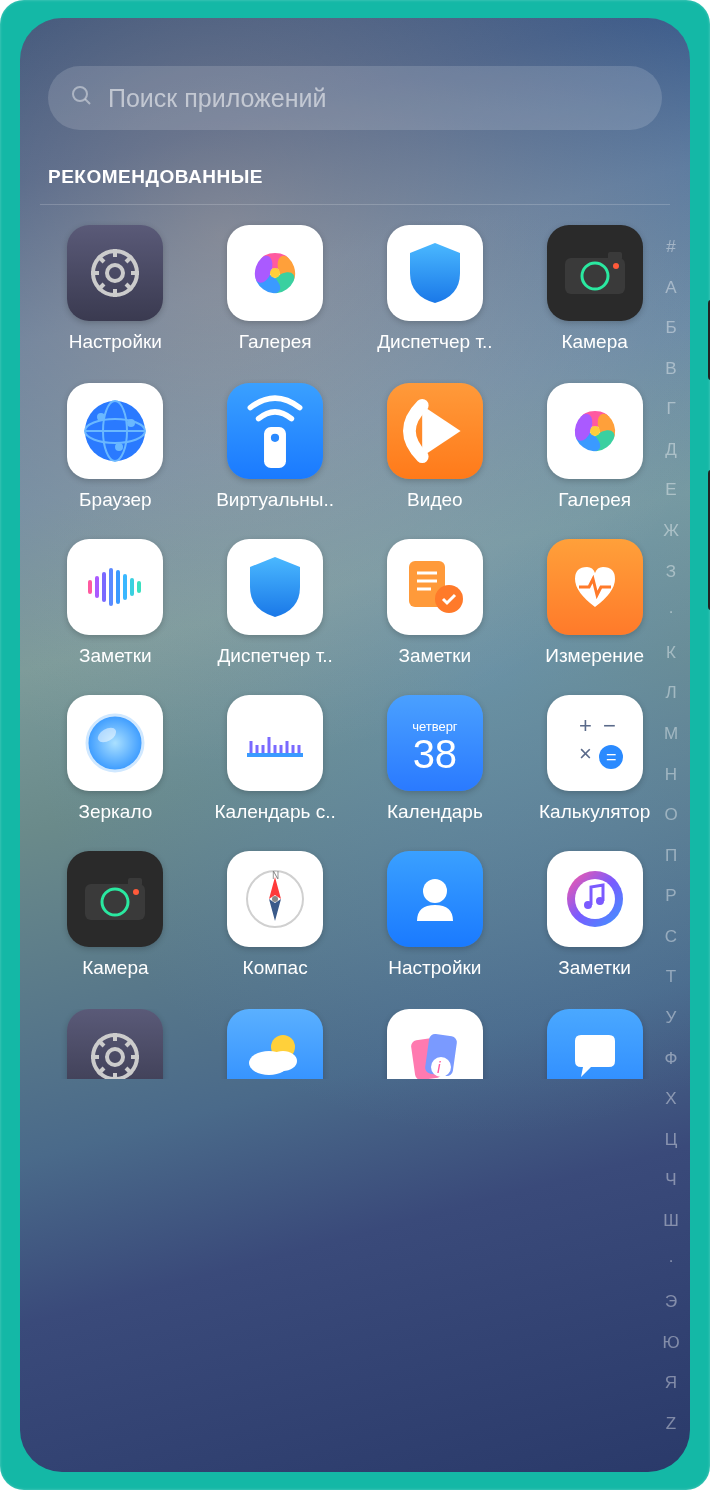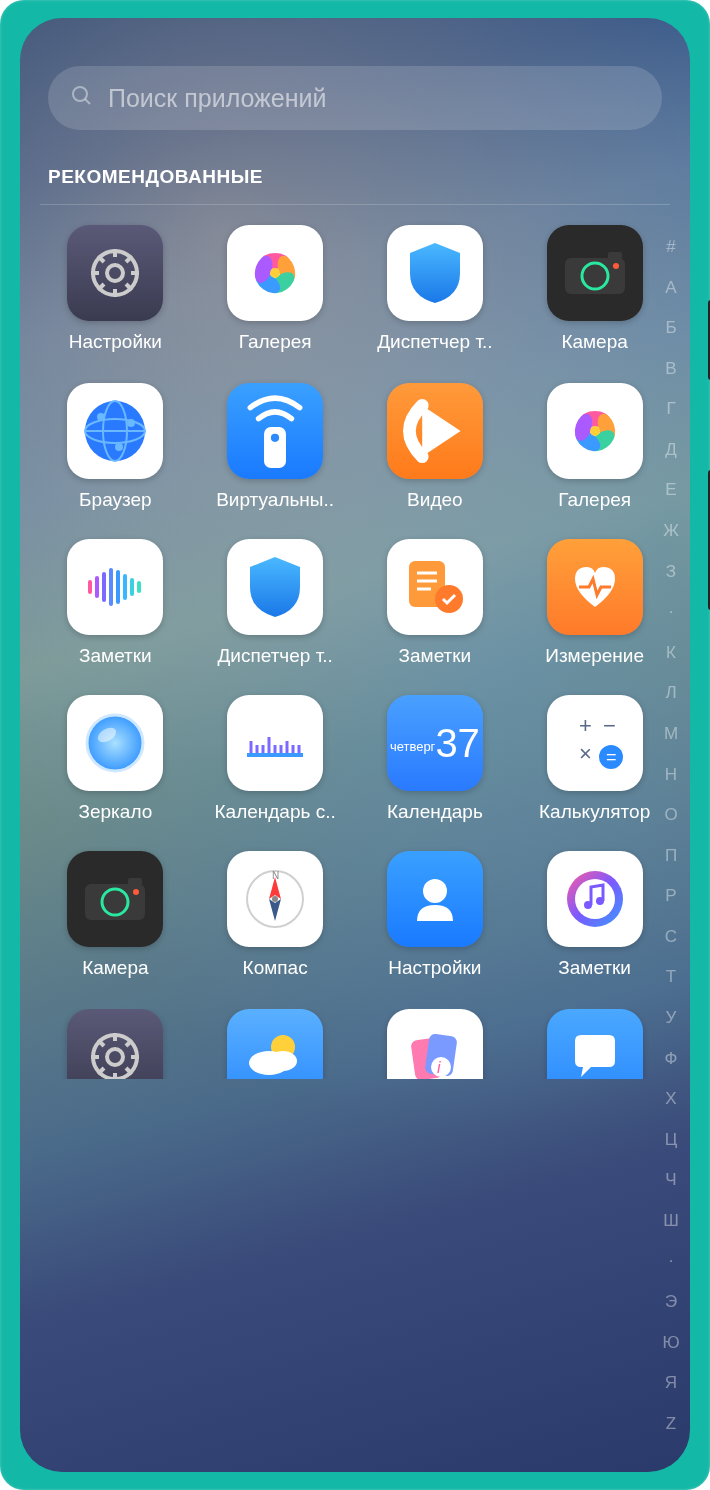--- a/index.html
+++ b/index.html
@@ -137,21 +137,21 @@
     font-size: 17px;
     line-height: 1;
   }
   
   .icon-settings { background: linear-gradient(#5a5a78,#3a3a50); }
   .icon-camera { background: #2a2a2a; }
   .icon-browser svg, .icon-video svg, .icon-remote svg { width: 100%; height: 100%; }
   .icon-video { background: linear-gradient(#ff9a3a,#ff7a1a); }
   .icon-remote { background: linear-gradient(#3aa0ff,#1a7aff); }
   .icon-health { background: linear-gradient(#ffa03a,#ff7a2a); }
-  .icon-calendar { background: linear-gradient(#4aa0ff,#2a7aff); color:#fff; display:flex; flex-direction:row; align-items:center; justify-content:center;}
+  .icon-calendar { background: linear-gradient(#4aa0ff,#2a7aff); color:#fff; display:flex; flex-direction:column; align-items:center; justify-content:center;}
   .icon-contacts { background: linear-gradient(#3aa0ff,#1a7aff); }
   .icon-weather { background: linear-gradient(#5ab0ff,#2a8aff); }
   .icon-messages { background: linear-gradient(#4aa8ff,#2a88ff); }
   .partial-row { overflow: hidden; height: 70px; }
 </style>
 </head>
 <body>
 
 <div class="phone-frame">
   <div class="side-button b1"></div>
@@ -367,21 +367,21 @@
                 <line x1="60" y1="40" x2="60" y2="32"></line>
               </g>
               <line x1="8" y1="42" x2="64" y2="42" stroke="#3a9aff" stroke-width="4"></line>
             </svg>
           </div>
           <span class="app-label">Календарь с..</span>
         </div>
         <div class="app">
           <div class="app-icon icon-calendar">
             <div style="font-size:13px;margin-top:6px">четверг</div>
-            <div style="font-size:40px;font-weight:300;line-height:1">37</div>
+            <div style="font-size:40px;font-weight:300;line-height:1">38</div>
           </div>
           <span class="app-label">Календарь</span>
         </div>
         <div class="app">
           <div class="app-icon">
             <svg width="72" height="72" viewBox="0 0 72 72">
               <text x="20" y="26" font-size="22" fill="#5a6a8a">+</text>
               <text x="44" y="26" font-size="22" fill="#5a6a8a">−</text>
               <text x="20" y="54" font-size="22" fill="#5a6a8a">×</text>
               <rect x="40" y="38" width="24" height="24" rx="12" fill="#2a8aff"></rect>

